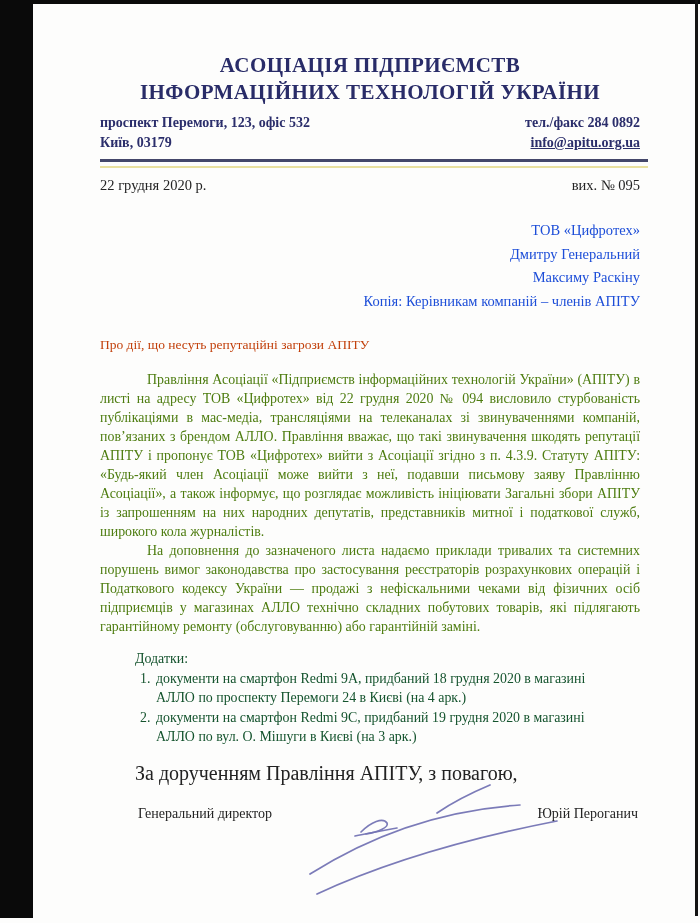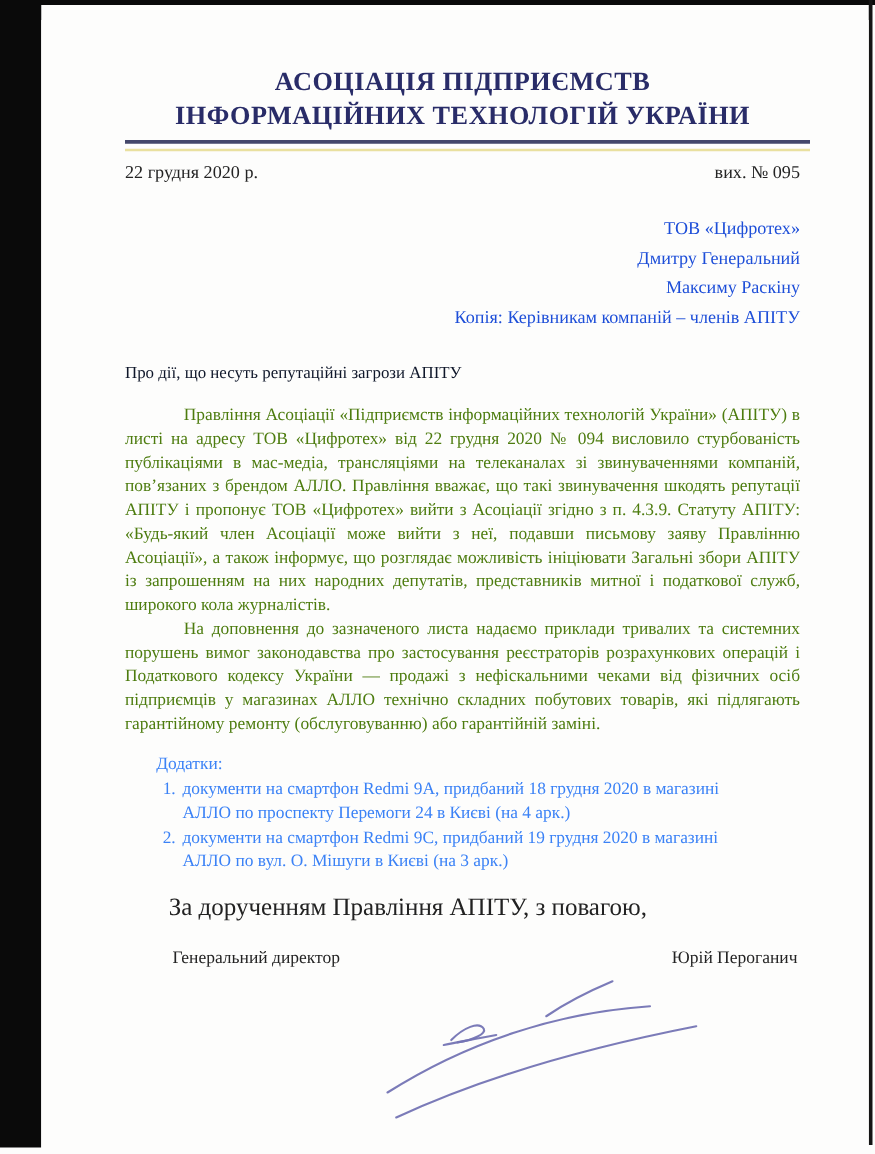--- a/index.html
+++ b/index.html
@@ -61,34 +61,34 @@
 
   .recipients {
     margin-top: 24px;
     width: 540px;
     text-align: right;
     font-size: 14.5px;
     line-height: 23.5px;
     color: #1d4ed8;
   }
 
-  .subject { margin-top: 24px; font-size: 13.5px; color: #0f172a; }
+  .subject { margin-top: 24px; font-size: 13.5px; color: #c2410c; }
 
   .body-par {
     margin-top: 17px;
     width: 540px;
     font-size: 13.9px;
     line-height: 19px;
     text-align: justify;
     text-indent: 47px;
     color: #4d7c0f;
   }
   .body-par + .body-par { margin-top: 0; }
 
-  .attachments { margin-top: 13px; margin-left: 25px; font-size: 13.9px; line-height: 19.5px; color: #3b82f6; }
+  .attachments { margin-top: 13px; margin-left: 35px; font-size: 13.9px; line-height: 19.5px; color: #14532d; }
   .attachments ol { margin-left: 2px; padding-left: 17px; }
   .attachments li { padding-left: 2px; width: 470px; }
 
   .signoff { margin-top: 15px; margin-left: 35px; font-size: 20px; color: #222; }
 
   .sig-row {
     margin-top: 21px; margin-left: 38px;
     width: 500px;
     display: flex; justify-content: space-between;
     font-size: 14px; color: #242424; align-items: center;
@@ -109,20 +109,30 @@
 <div class="edge-right"></div>
 
 <div class="page">
   <div class="content">
 
     <div class="org-title">
       <div>АСОЦІАЦІЯ ПІДПРИЄМСТВ</div>
       <div>ІНФОРМАЦІЙНИХ ТЕХНОЛОГІЙ УКРАЇНИ</div>
     </div>
 
+    <div class="addr-block">
+      <div class="addr-row">
+        <span>проспект Перемоги, 123, офіс 532</span>
+        <span>тел./факс 284 0892</span>
+      </div>
+      <div class="addr-row">
+        <span>Київ, 03179</span>
+        <span class="email-link">info@apitu.org.ua</span>
+      </div>
+    </div>
 
     <div class="rule"></div>
 
     <div class="meta-row">
       <span>22 грудня 2020 р.</span>
       <span>вих. № 095</span>
     </div>
 
     <div class="recipients">
       <div>ТОВ «Цифротех»</div>

